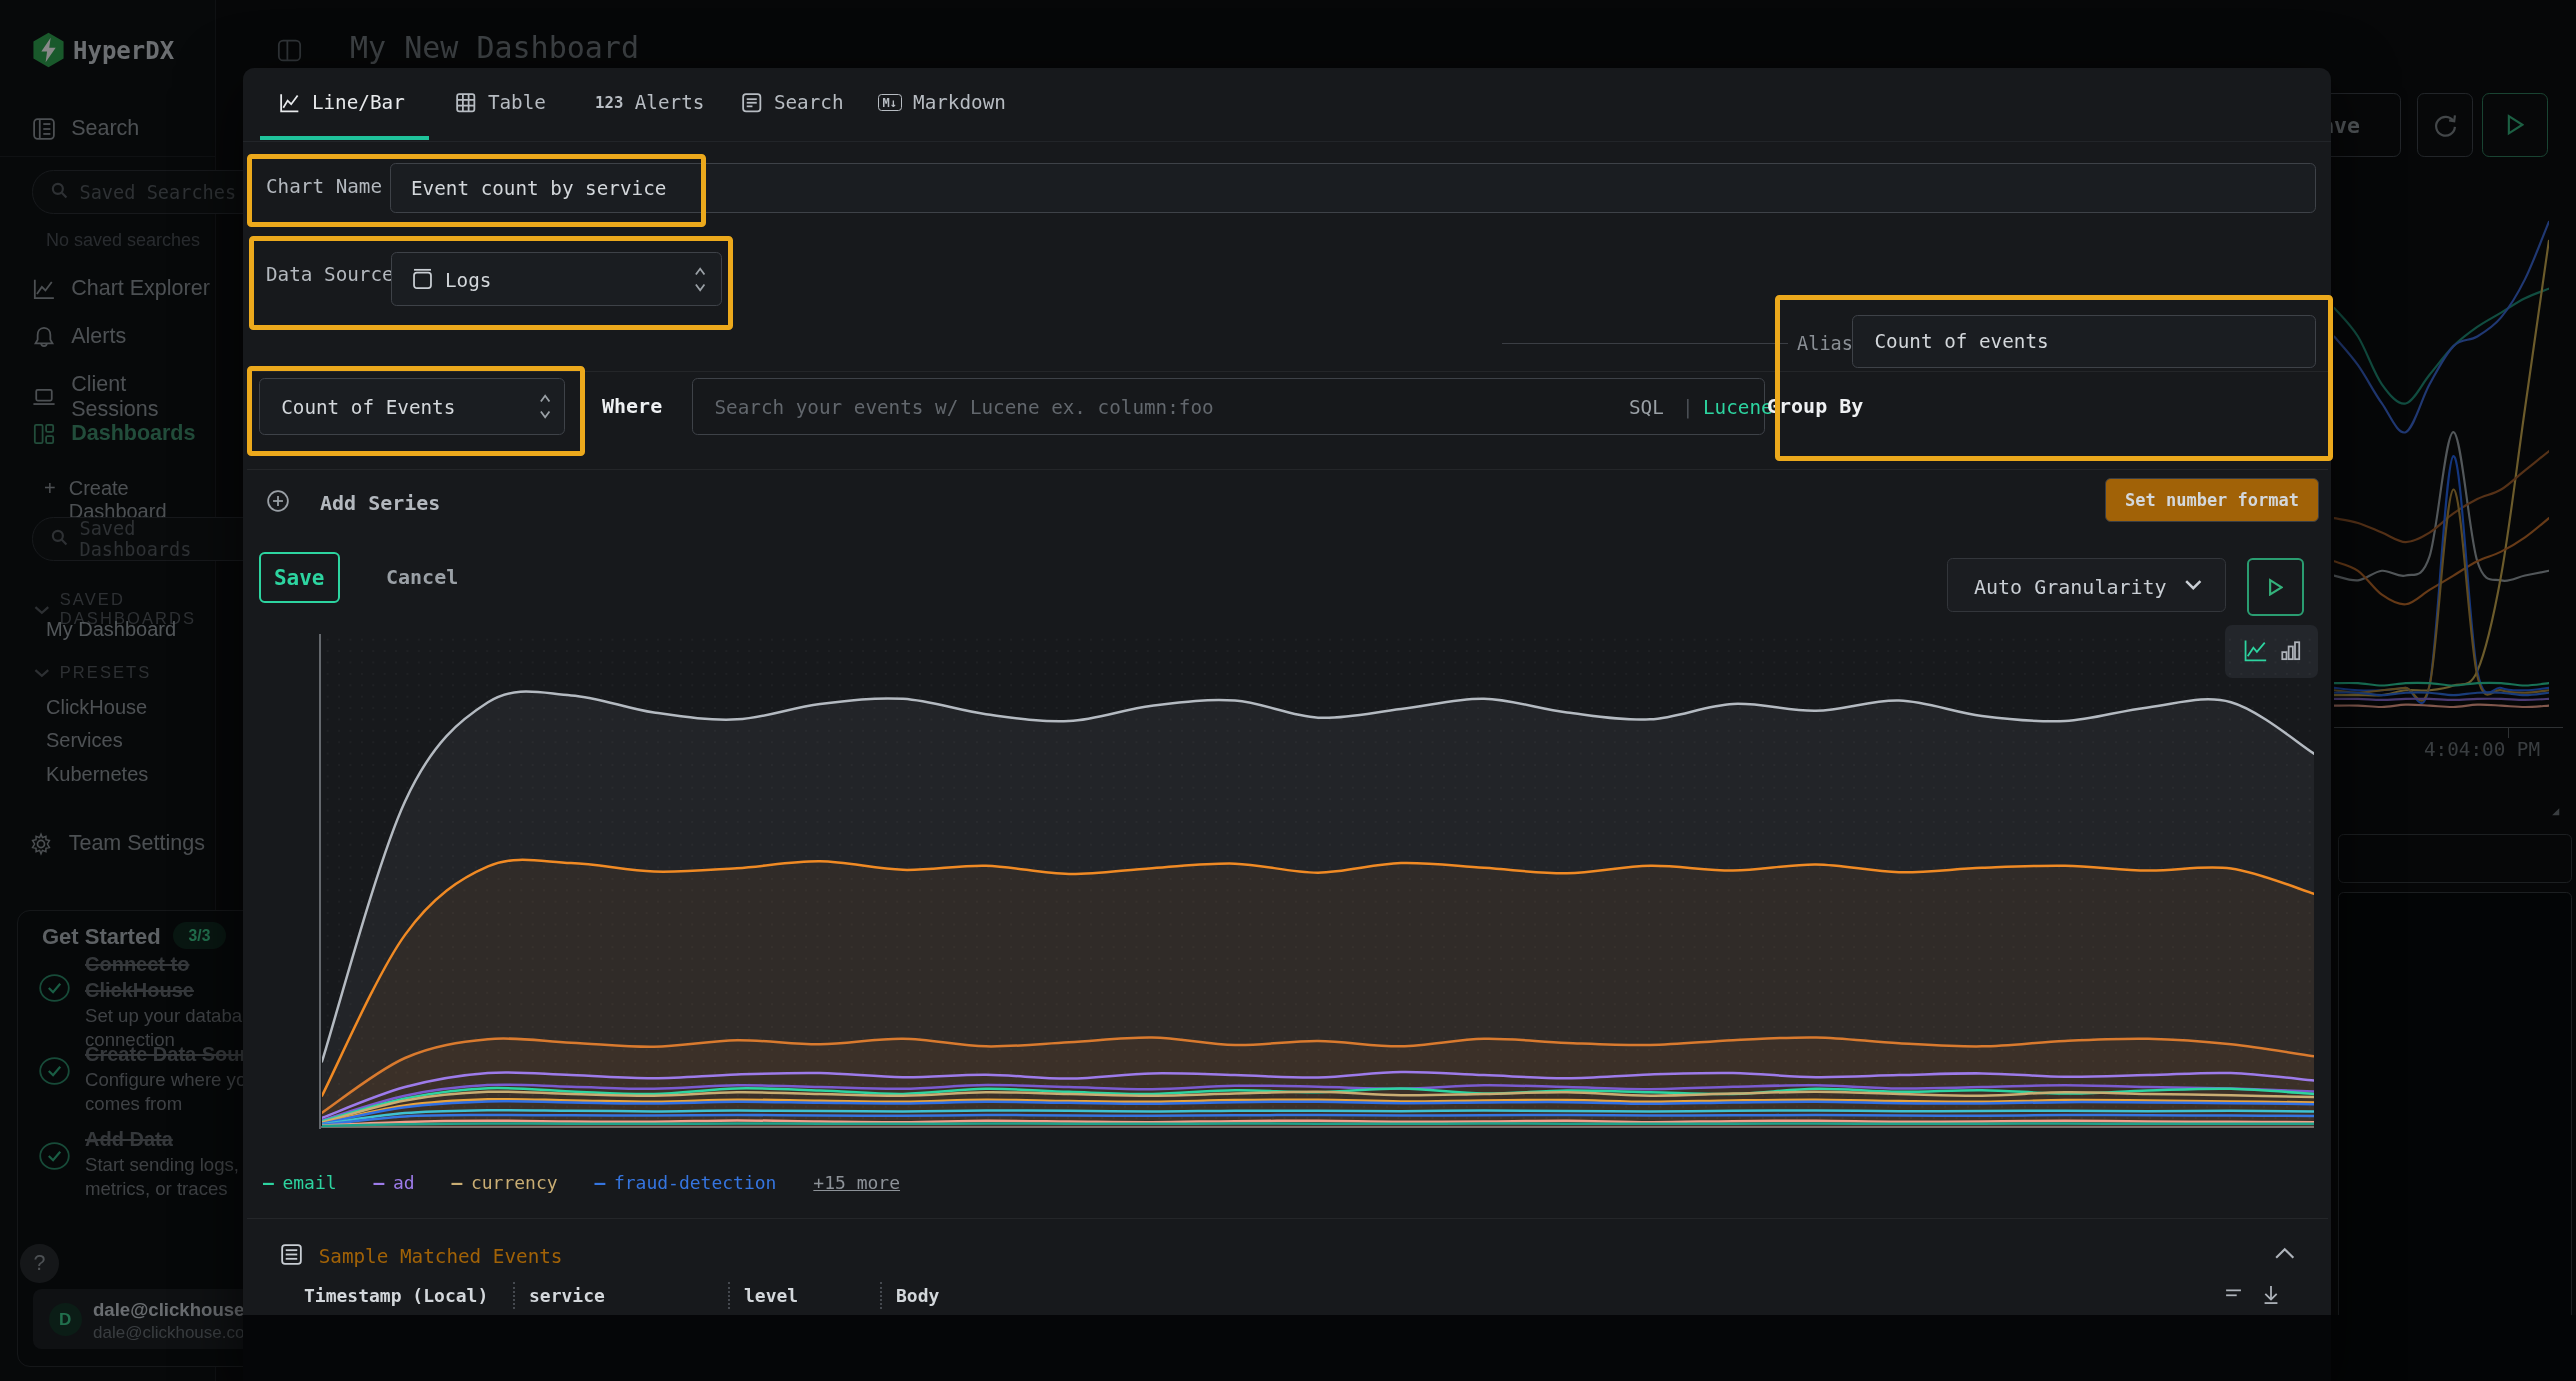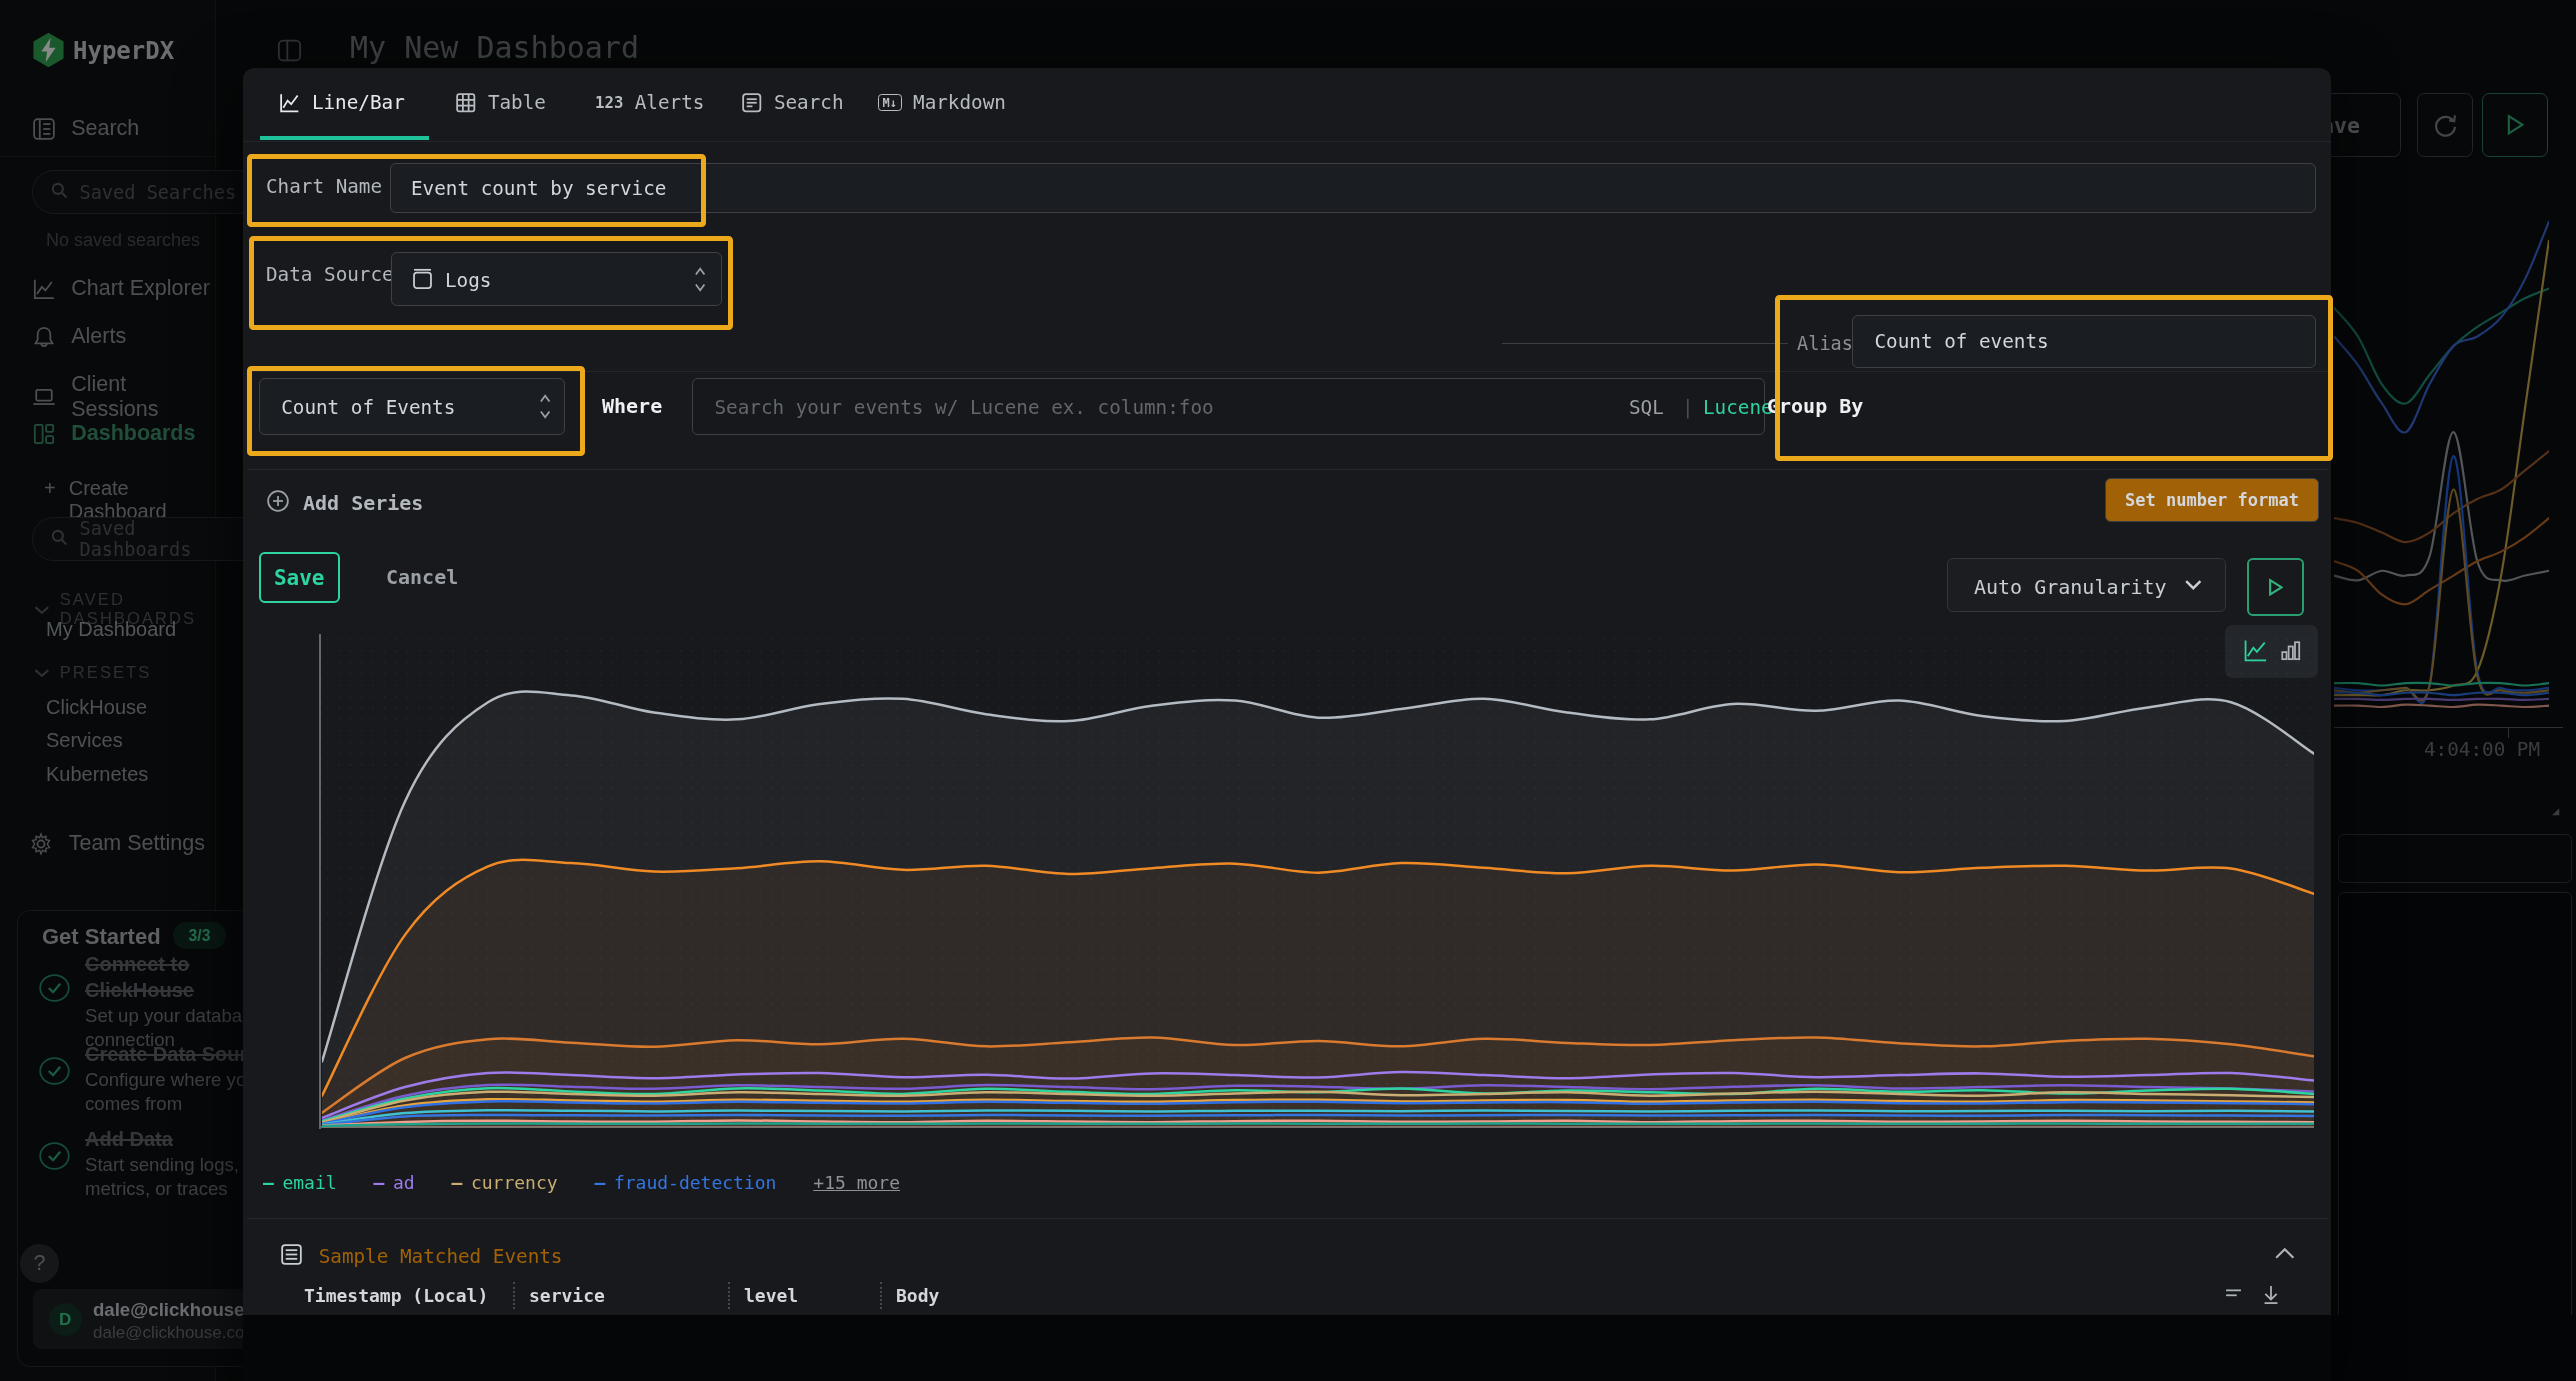--- a/index.html
+++ b/index.html
@@ -363,21 +363,21 @@
 
   <div class="abs" style="left:1259px;top:275px;width:286px;height:1.4px;background:#3b3e44;"></div>
   <div class="abs" style="left:1554px;top:265px;font-size:18.6px;color:#8a8f95;">Alias</div>
   <div class="inp" style="left:1609px;top:247px;width:464px;height:53px;">
     <div class="val-text" style="margin:14.3px 0 0 21.5px;">Count of events</div>
   </div>
   <div class="abs" style="left:1524px;top:326px;font-size:20px;font-weight:bold;color:#eef0f2;">Group By</div>
 
   <div class="divider" style="top:401px;"></div>
 
-  <div class="abs" style="left:23px;top:421px;display:flex;align-items:center;gap:13px;">
+  <div class="abs" style="left:23px;top:421px;display:flex;align-items:center;gap:30px;">
     <span>
       <svg width="24" height="24" viewBox="0 0 34 34" fill="none" stroke="#9aa0a6" stroke-width="2.5">
           <circle cx="17" cy="17" r="14"></circle>
           <line x1="17" y1="10" x2="17" y2="24"></line>
           <line x1="10" y1="17" x2="24" y2="17"></line>
         </svg>
     </span>
     <span style="font-size:20px;font-weight:bold;color:#b3b8be;">Add Series</span>
   </div>
   <div class="abs" style="left:1862px;top:410px;width:212px;height:42px;border:1.4px solid #3a3e44;border-radius:5.7px;background:#a16207;

